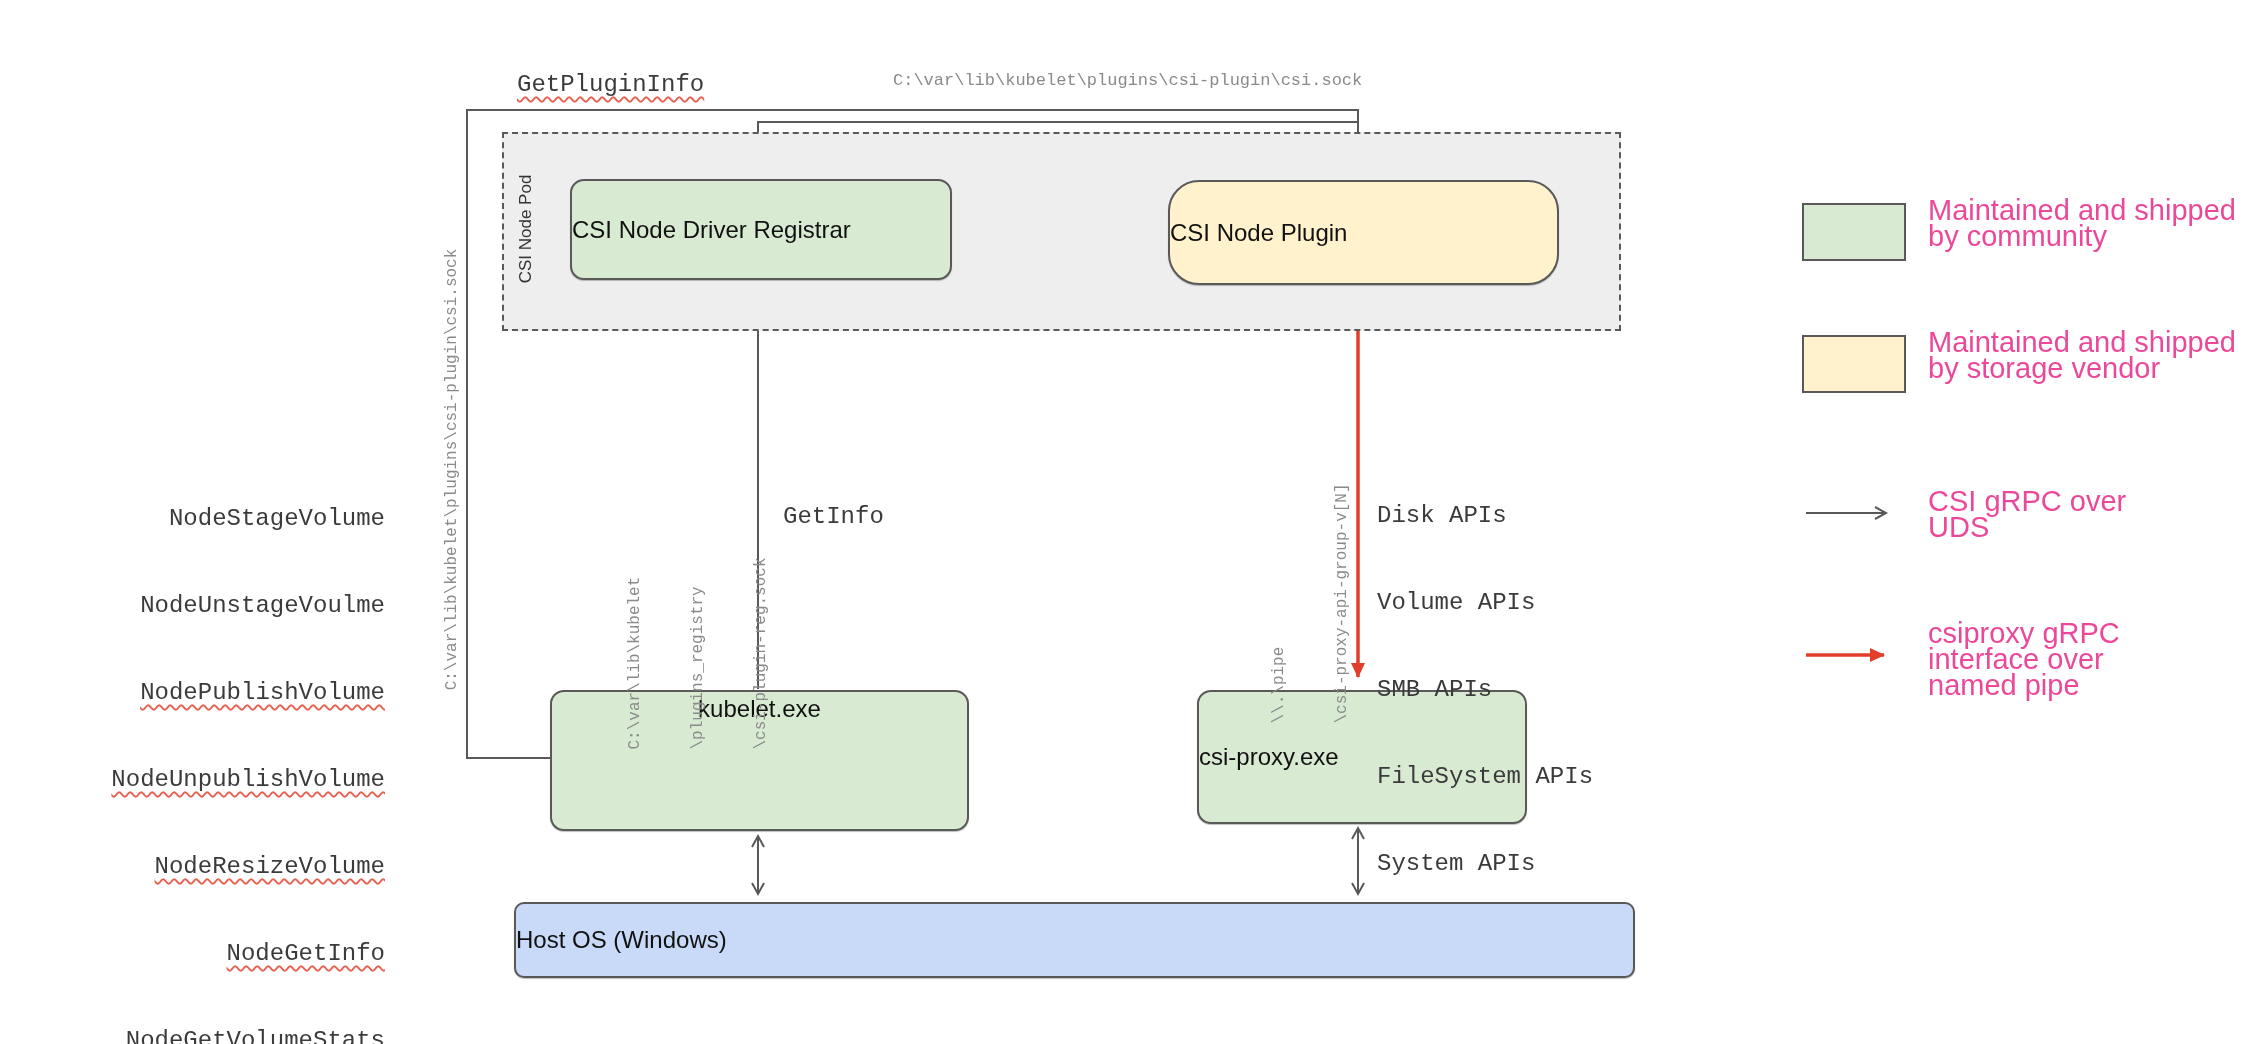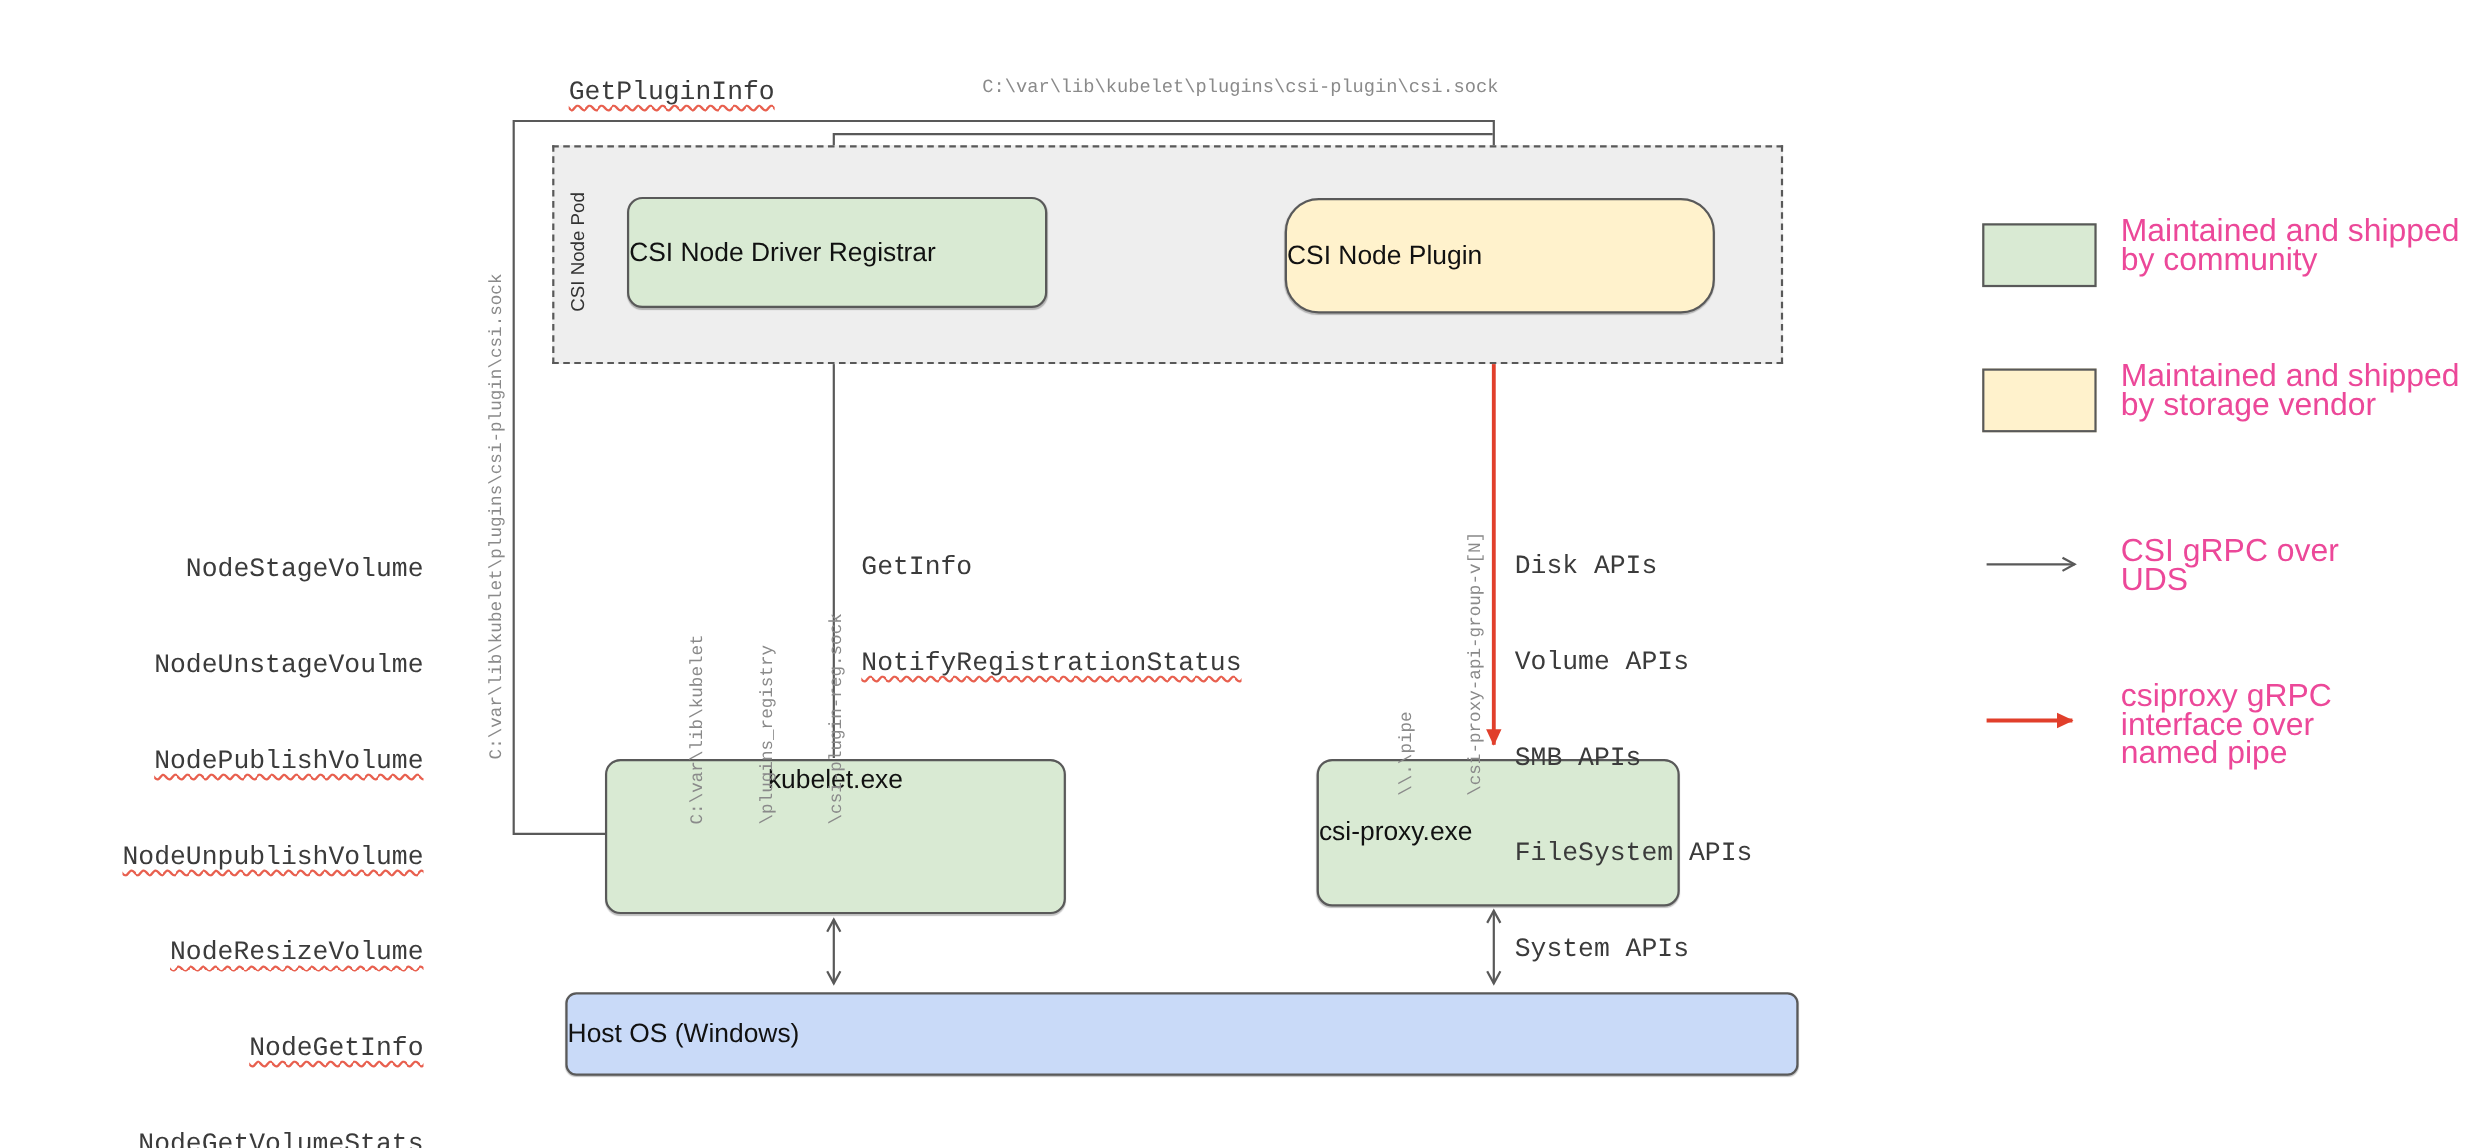--- a/index.html
+++ b/index.html
@@ -90,21 +90,20 @@
   </div>
 
   <div class="abs mono vpath" style="left:598px;top:534px;width:200px;">
     <div>C:\var\lib\kubelet</div>
     <div>\plugins_registry</div>
     <div>\csi-plugin-reg.sock</div>
   </div>
 
   <div class="abs mono rpc" style="left:783px;top:444px;">
     <div>GetInfo</div>
-    <div class="sq">NotifyRegistrationStatus</div>
   </div>
 
   <div class="abs mono vpath" style="left:1188px;top:517px;width:245px;">
     <div>\\.\pipe</div>
     <div>\csi-proxy-api-group-v[N]</div>
   </div>
 
   <div class="abs mono rpc" style="left:1377px;top:443px;">
     <div>Disk APIs</div>
     <div>Volume APIs</div>

